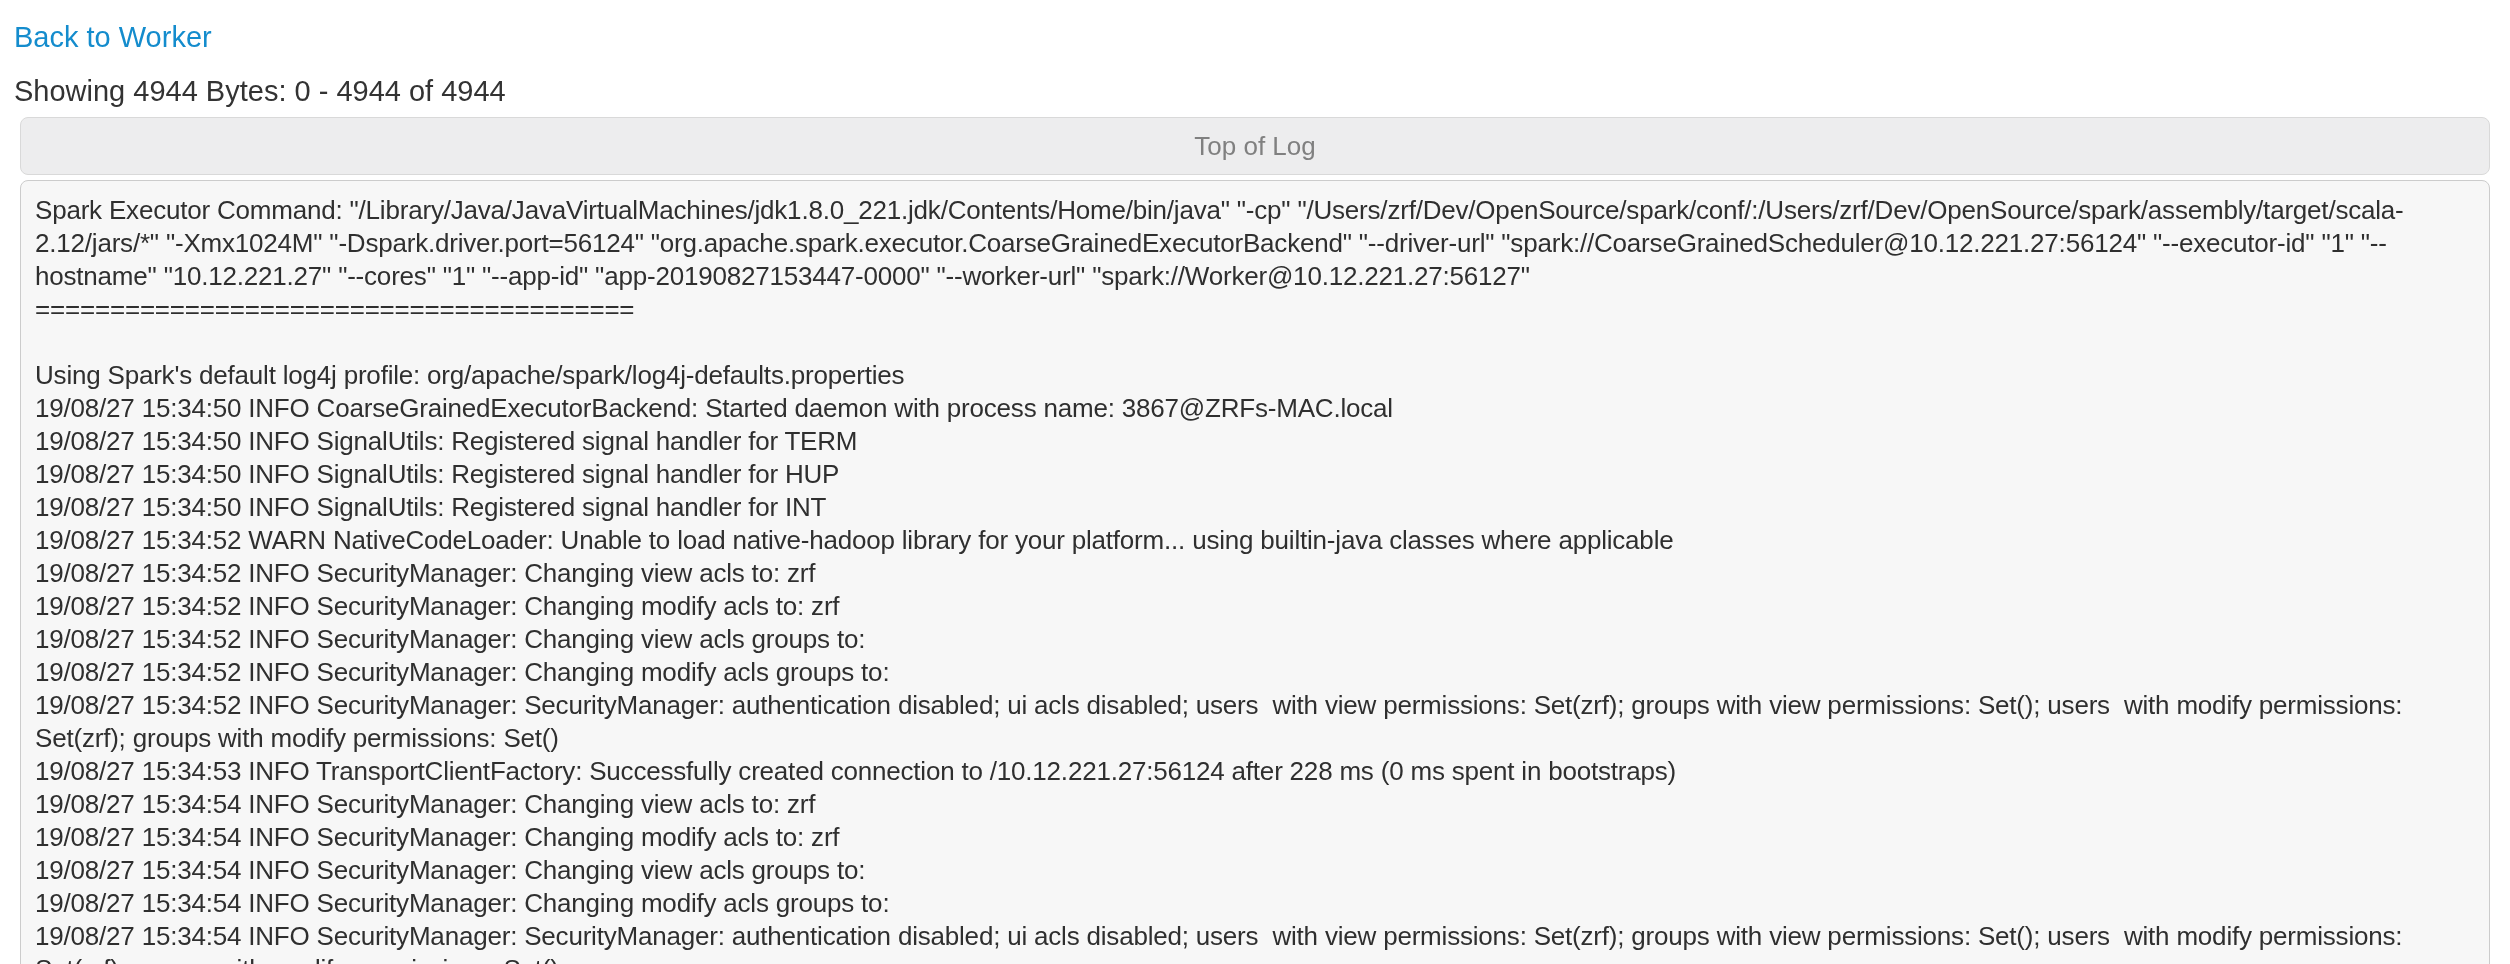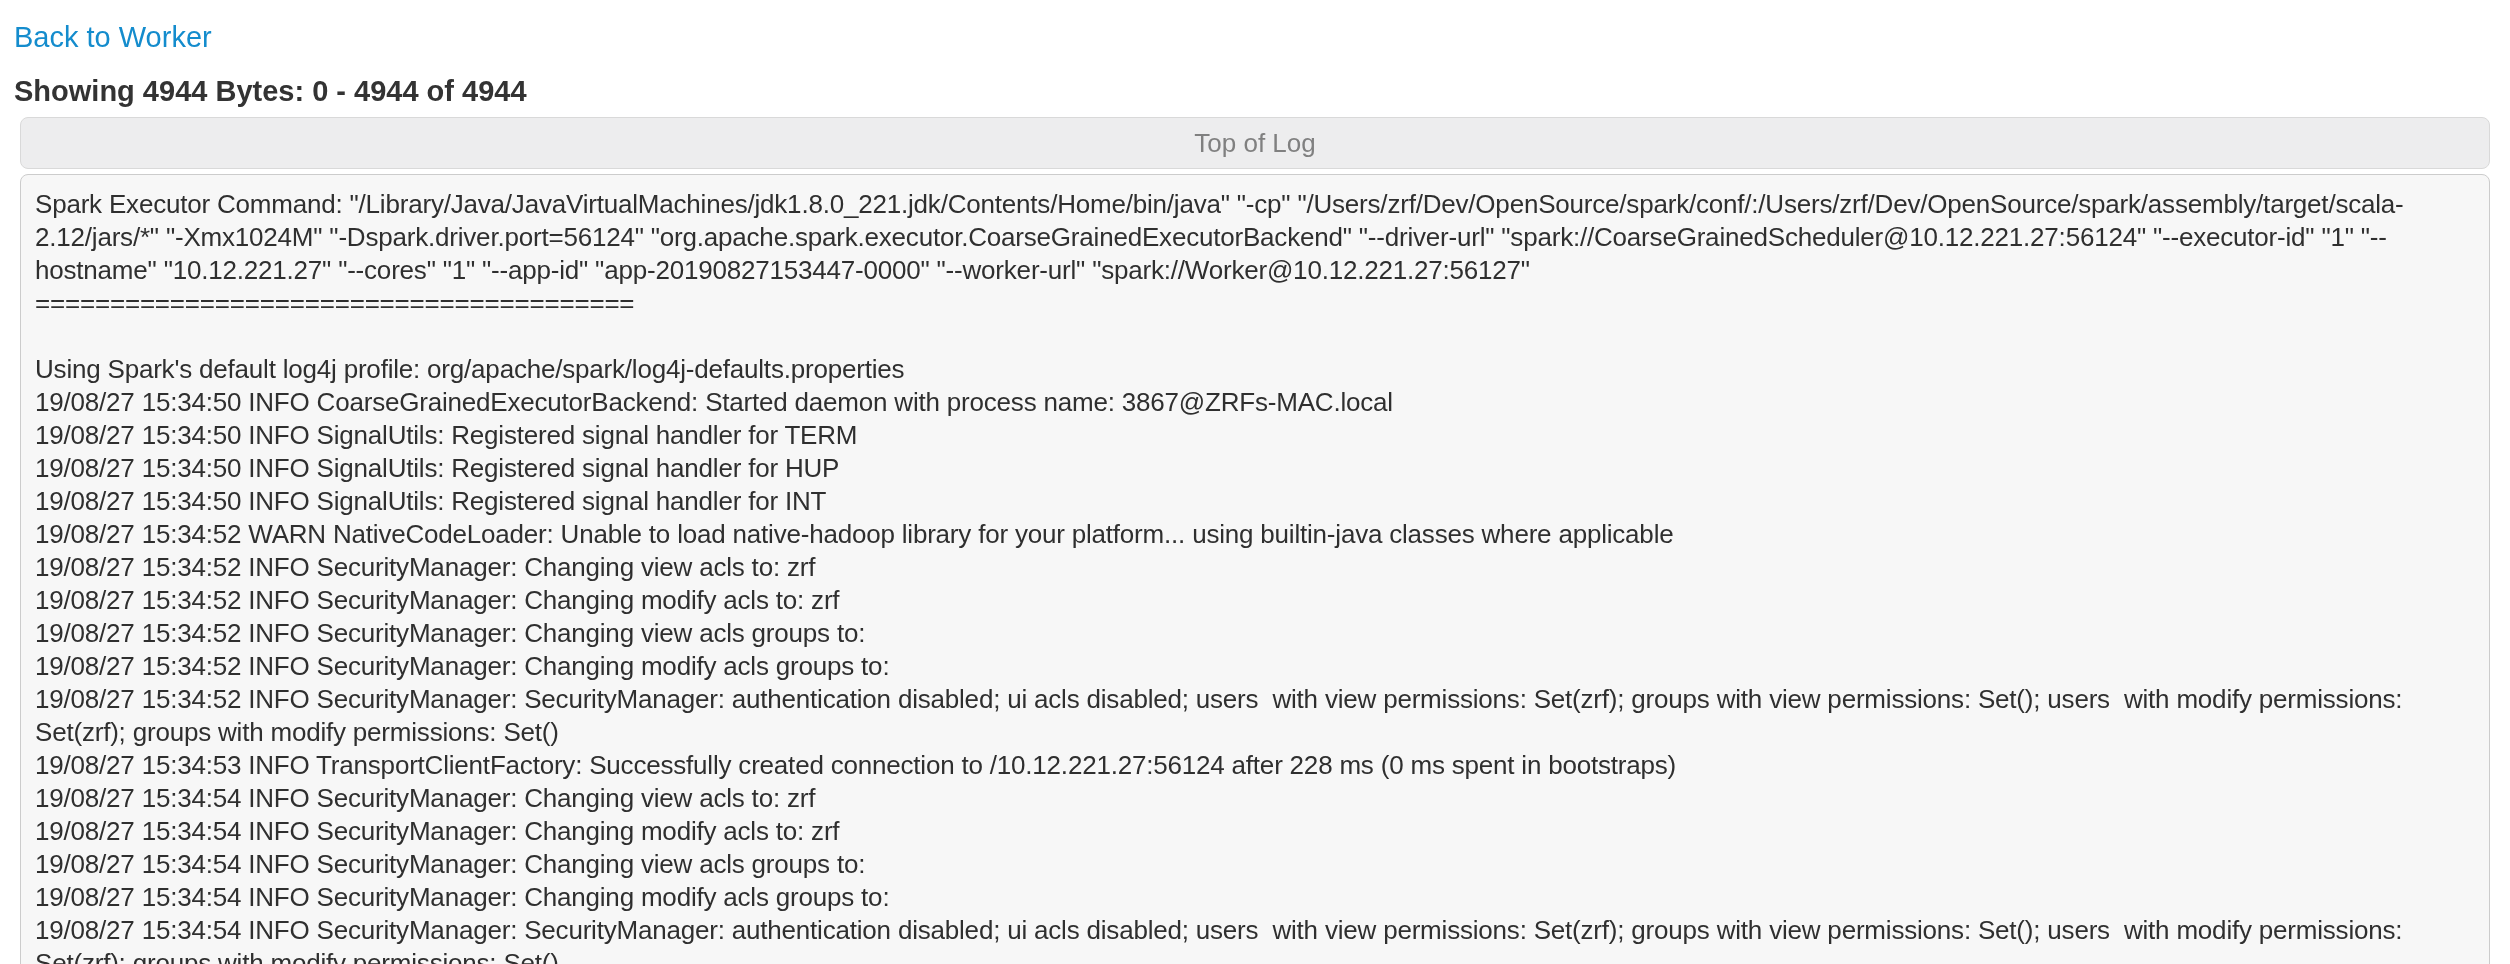--- a/index.html
+++ b/index.html
@@ -30,25 +30,24 @@
     line-height: 34px;
     color: var(--link-color);
     text-decoration: none;
     cursor: pointer;
   }
   .byte-range {
     margin: 20px 12px 0 14px;
     font-size: 29px;
     line-height: 34px;
     color: var(--text-color);
-    font-weight: bold;
   }
   .top-bar {
     margin: 9px 20px 0 20px;
-    height: 52px;
+    height: 58px;
     background: var(--bar-bg);
     border: 1px solid var(--bar-border);
     border-radius: 8px;
     display: flex;
     align-items: center;
     justify-content: center;
     cursor: pointer;
   }
   .top-bar span {
     font-size: 26px;

